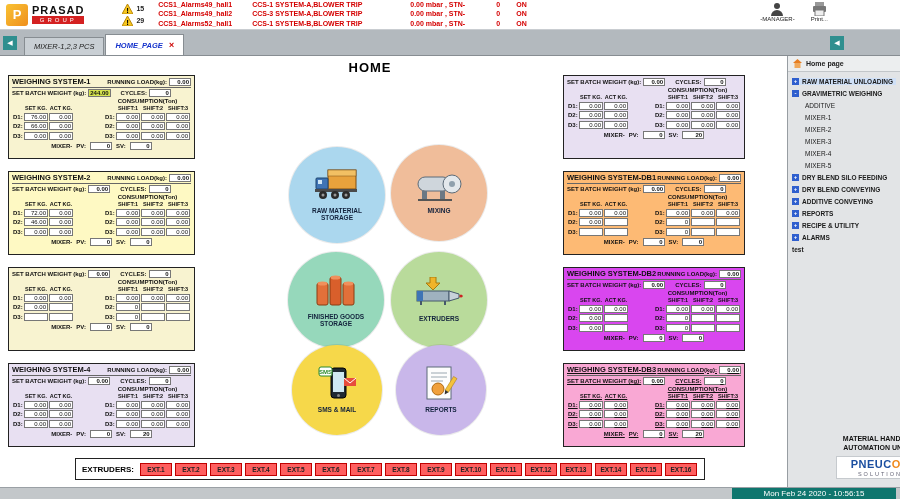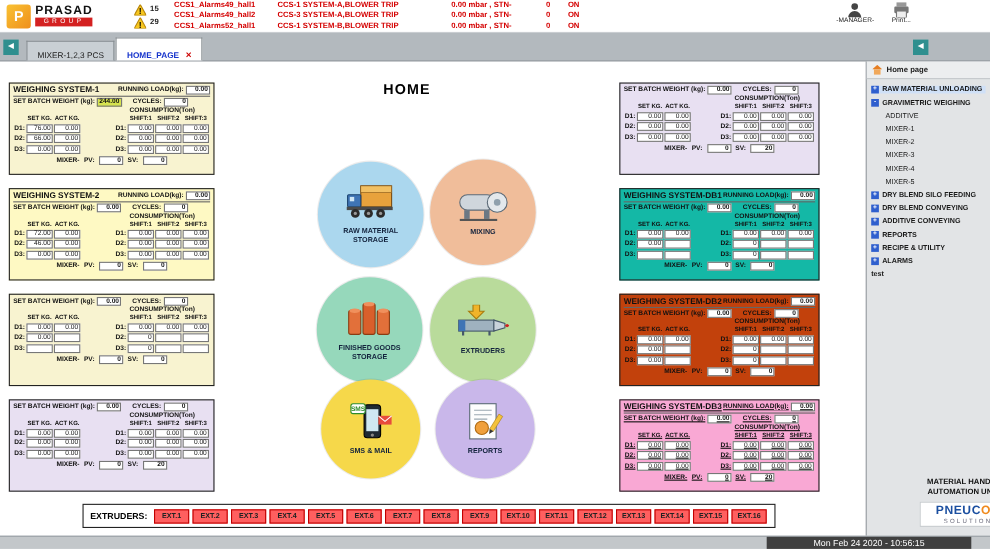--- a/index.html
+++ b/index.html
@@ -23,27 +23,27 @@
   .alarm-row .a-stn { width:10px; }
   .alarm-row .a-state { width:18px; }
   .top-right { position:absolute; right:72px; top:2px; display:flex; gap:16px; }
   .tool { display:flex; flex-direction:column; align-items:center; font-size:6px; color:#222; cursor:pointer; }
 
   
   .tabstrip { position:absolute; top:30px; left:0; width:900px; height:26px; background:#b3b9be; border-bottom:1px solid #878d92; display:flex; align-items:flex-end; }
   .tab-scroll { width:14px; height:14px; flex:none; background:#2f8f8f; color:#fff; font-size:7px; line-height:14px; text-align:center; margin:0 3px 5px 3px; cursor:pointer; }
   .tab-scroll.right { margin-left:auto; margin-right:56px; }
   .tabs { display:flex; align-items:flex-end; gap:1px; margin-left:4px; }
-  .tab { height:18px; display:flex; align-items:flex-end; padding:0 9px; font-size:7.5px; background:#c9cfd4; border:1px solid #878d92; border-bottom:none; color:#222; cursor:pointer; white-space:nowrap; }
+  .tab { height:18px; display:flex; align-items:center; padding:0 9px; font-size:7.5px; background:#c9cfd4; border:1px solid #878d92; border-bottom:none; color:#222; cursor:pointer; white-space:nowrap;font-style:italic; }
   .tab.active { background:#fff; color:#1533cc; font-weight:bold; height:21px; }
   .tab-close { color:#cc0000; font-weight:bold; margin-left:6px; font-size:9px; }
 
   
   .canvas { position:absolute; top:56px; left:0; width:787px; height:431px; background:#fff; }
-  .page-title { width:740px; text-align:center; font-size:13px; font-weight:bold; letter-spacing:1px; padding-top:17px; color:#000; }
+  .page-title { width:740px; text-align:center; font-size:13px; font-weight:bold; letter-spacing:1px; padding-top:4px; color:#000; }
 
   .col { position:absolute; top:19px; display:flex; flex-direction:column; justify-content:space-between; height:372px; }
   .col.left { left:8px; width:187px; }
   .col.right { left:563px; width:182px; }
 
   
   .panel { flex:none; border:1px solid #222; height:84px; padding:1px 3px; font-size:6.5px; color:#111; overflow:hidden; }
   .p-head { display:flex; justify-content:space-between; align-items:center; border-bottom:1px solid #666; padding-bottom:1px; }
   .p-title { font-weight:bold; font-size:7.5px; white-space:nowrap; }
   .p-run { display:flex; align-items:center; gap:2px; font-weight:bold; font-size:6px; white-space:nowrap; }
@@ -86,21 +86,21 @@
   .bullet { width:7px; height:7px; flex:none; background:#2f5fce; color:#fff; font-size:6px; line-height:7px; text-align:center; font-weight:bold; }
   .branding { position:absolute; bottom:8px; left:0; width:100%; text-align:center;margin-left:36px; }
   .brand-lines { font-weight:bold; font-size:7px; color:#111; line-height:1.3; }
   .brand-box { margin:4px auto 0; width:88px; background:#fff; border:1px solid #c6cace; padding:2px 0 1px; }
   .brand-name { font-weight:bold; font-size:11px; color:#1b4fa0; letter-spacing:0.5px; line-height:1; }
   .brand-name .o { color:#f08a1d; }
   .brand-sub { font-size:5.5px; color:#667; letter-spacing:2px; margin-top:1px; }
 
   
   .statusbar { position:absolute; left:0; top:487px; width:900px; height:12px; background:#c3c7ca; border-top:1px solid #9aa0a5; }
-  .status-date { position:absolute; right:17px; top:0; width:186px; height:11px; background:#404040; color:#fff; font-size:8px; display:flex; align-items:center; justify-content:center; }
+  .status-date { position:absolute; right:4px; top:0; width:164px; height:11px; background:#0f766e; color:#fff; font-size:8px; display:flex; align-items:center; justify-content:center; }
 </style>
 </head>
 <body>
 
 <div class="app">
 
   <header class="topbar">
     <div class="logo">
       <div class="logo-mark">P</div>
       <div>
@@ -389,20 +389,27 @@
           </div>
           <div class="p-mixer">
             <span>MIXER-</span>
             <span>PV:</span>
             <span class="vbox ">0</span>
             <span>SV:</span>
             <span class="vbox ">0</span>
           </div>
         </div>
         <div class="panel" style="background: rgb(232, 224, 242);">
+          <div class="p-head">
+            <span class="p-title">WEIGHING SYSTEM-4</span>
+            <span class="p-run">
+              <span>RUNNING LOAD(kg):</span>
+              <span class="vbox ">0.00</span>
+            </span>
+          </div>
           <div class="p-batch">
             <span>SET BATCH WEIGHT (kg):</span>
             <span class="vbox ">0.00</span>
             <span class="sp">CYCLES:</span>
             <span class="vbox ">0</span>
           </div>
           <div class="p-body">
             <div class="p-left">
               <div class="p-hrow">
                 <span class="rl"></span>
@@ -522,21 +529,21 @@
             </div>
           </div>
           <div class="p-mixer">
             <span>MIXER-</span>
             <span>PV:</span>
             <span class="vbox ">0</span>
             <span>SV:</span>
             <span class="vbox ">20</span>
           </div>
         </div>
-        <div class="panel" style="background: #14b8a6;">
+        <div class="panel" style="background: #fdba74;">
           <div class="p-head">
             <span class="p-title">WEIGHING SYSTEM-DB1</span>
             <span class="p-run">
               <span>RUNNING LOAD(kg):</span>
               <span class="vbox ">0.00</span>
             </span>
           </div>
           <div class="p-batch">
             <span>SET BATCH WEIGHT (kg):</span>
             <span class="vbox ">0.00</span>
@@ -595,21 +602,21 @@
             </div>
           </div>
           <div class="p-mixer">
             <span>MIXER-</span>
             <span>PV:</span>
             <span class="vbox ">0</span>
             <span>SV:</span>
             <span class="vbox ">0</span>
           </div>
         </div>
-        <div class="panel" style="background: #c2410c;">
+        <div class="panel" style="background: #d946ef;">
           <div class="p-head">
             <span class="p-title">WEIGHING SYSTEM-DB2</span>
             <span class="p-run">
               <span>RUNNING LOAD(kg):</span>
               <span class="vbox ">0.00</span>
             </span>
           </div>
           <div class="p-batch">
             <span>SET BATCH WEIGHT (kg):</span>
             <span class="vbox ">0.00</span>

